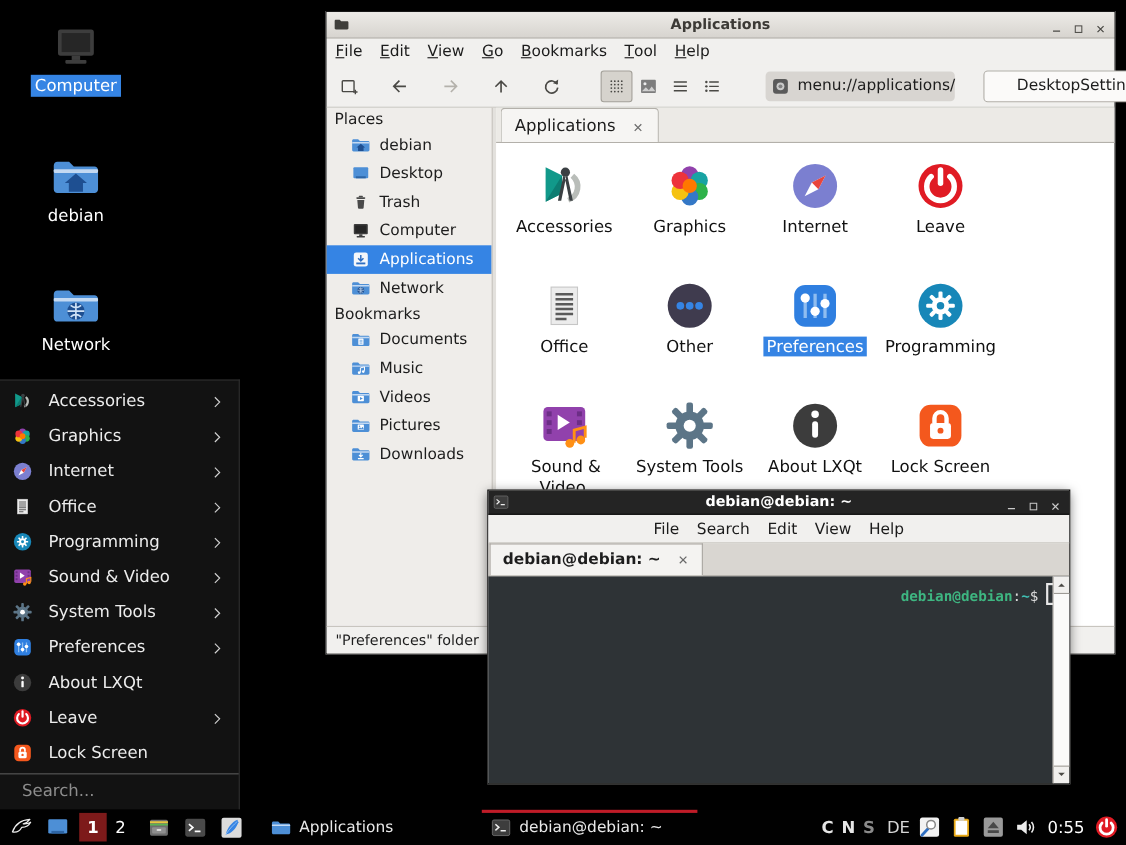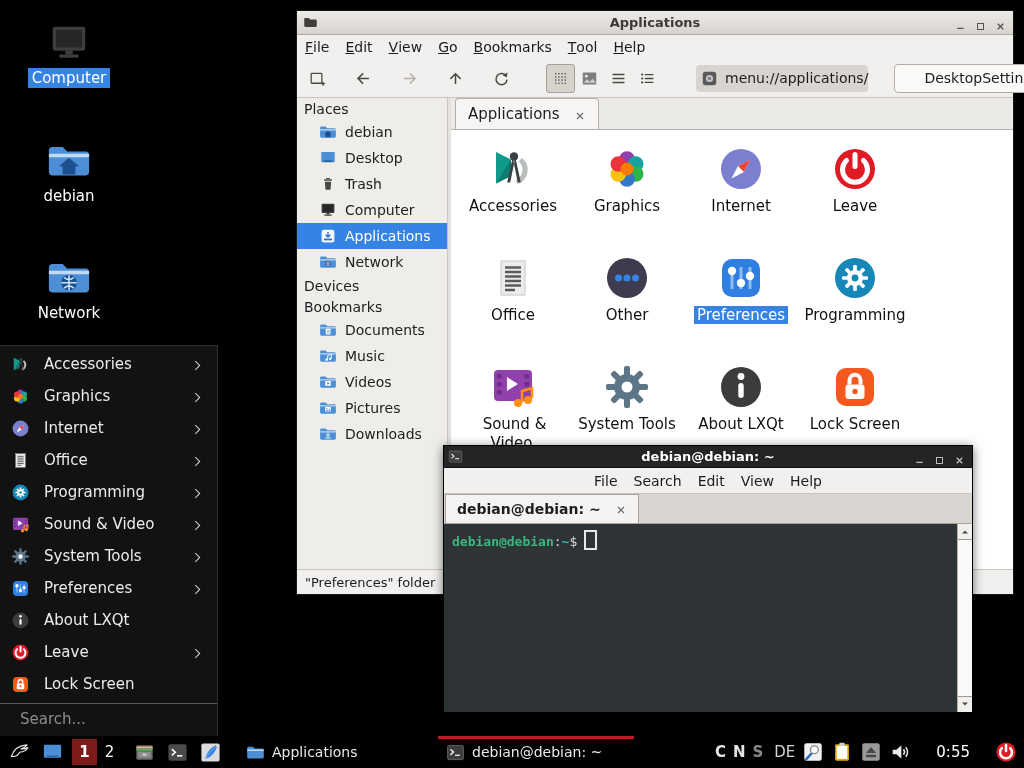--- a/index.html
+++ b/index.html
@@ -74,21 +74,21 @@
   
   #term-window{left:443px;top:445px;width:530px;height:268px;z-index:20;display:flex;flex-direction:column;border-color:#000;}
   #term-window .titlebar{height:21px;background:#242424;border-bottom:1px solid #0c0c0c;}
   #term-window .titlebar .title{color:#fff;}
   .term-win-icon{width:15px;height:15px;margin-left:4px;z-index:2;}
   #term-window .menubar{height:25px;border-bottom:1px solid #c8c5bf;justify-content:center;}
   .term-tabbar{height:29px;background:#d9d6d1;border-bottom:1px solid #a7a49e;display:flex;align-items:flex-end;flex:none;}
   .term-tab{height:28px;padding:0 11px;background:#f4f3f1;border:1px solid #a7a49e;border-bottom:none;margin-left:1px;
     display:flex;align-items:center;font-size:14px;font-weight:bold;color:#1d1d1d;}
   .term-body{flex:1;background:#2e3336;position:relative;font-family:"DejaVu Sans Mono","Liberation Mono",monospace;
-    font-size:13px;padding:6px 8px;min-height:0;}
+    font-size:13px;padding:6px 8px;min-height:0;text-align:right;}
   .t-user{color:#3eb681;font-weight:bold;}
   .t-plain{color:#dcdcdc;}
   .t-path{color:#3fbcb0;font-weight:bold;}
   .t-cursor{display:inline-block;width:9px;height:16px;border:2px solid #e8e8e8;margin-left:7px;vertical-align:-4px;}
   .term-scroll{position:absolute;top:0;right:0;bottom:0;width:14px;background:#f1f0ee;border-left:1px solid #b3b0aa;}
   .ts-arrow{position:absolute;left:1px;width:12px;height:12px;}
   .ts-up{top:2px;} .ts-down{bottom:2px;}
   .ts-thumb{position:absolute;left:0;right:0;top:15px;bottom:15px;background:#fafaf9;
     border-top:1px solid #9d9a95;border-bottom:1px solid #9d9a95;}
 
@@ -104,21 +104,21 @@
   .task-btn{position:relative;height:32px;width:200px;display:flex;align-items:center;color:#e9e9e9;
     font-size:14px;flex:none;overflow:hidden;}
   .task-btn .t-ic{width:19px;height:19px;margin:0 7px 0 10px;flex:none;}
   .task-btn .red-line{position:absolute;top:0;left:2px;right:2px;height:3px;background:#c01c28;display:none;}
   .task-btn.active .red-line{display:block;}
   .tray{margin-left:auto;display:flex;align-items:center;gap:7px;padding-right:7px;}
   .kbd-flag{font-weight:bold;font-size:15px;color:#e6e6e6;}
   .kbd-flag.dim{color:#8a8a8a;}
   .kbd-layout{font-size:15px;color:#d4d4d4;margin-left:4px;}
   .tray-ic{width:22px;height:22px;}
-  .tray-clock{font-size:15px;color:#fff;margin:0 18px;}
+  .tray-clock{font-size:15px;color:#fff;margin:0 2px;}
 </style>
 </head>
 <body>
 
 <div id="desktop">
 
   <div id="desktop-icons">
       <div class="desktop-icon" style="top: 20px;"><div class="di-glyph"><svg viewBox="0 0 48 48" width="100%" height="100%">
             <rect x="7" y="7" width="34" height="25" rx="2.5" fill="#3d3d3d"></rect>
             <rect x="10.5" y="10.5" width="27" height="18" fill="#262626"></rect>
@@ -448,21 +448,20 @@
             </div>
             <div class="side-item">
               <span class="side-icon"><svg viewBox="0 0 48 48" width="100%" height="100%">
                   <path d="M3 13c0-2 1.5-3.5 3.5-3.5h11L22 14h19.5c2 0 3.5 1.5 3.5 3.5v18c0 2-1.5 3.5-3.5 3.5h-35C4.5 39 3 37.5 3 35.5z" fill="#4d8fd6"></path>
                   <rect x="3" y="16.5" width="42" height="3.5" rx="1" fill="#c3d9f2"></rect>
                   <circle cx="24" cy="29" r="8.2" fill="#1e4f91"></circle>
                   <path d="M16 29h16M24 21v16M19 23.5c3.3 2.8 6.7 2.8 10 0M19 34.5c3.3-2.8 6.7-2.8 10 0" stroke="#cfe2f6" stroke-width="1.6" fill="none"></path>
                 </svg></span>
               <span>Network</span>
             </div>
-            <div class="side-header">Devices</div>
             <div class="side-header">Bookmarks</div>
             <div class="side-item">
               <span class="side-icon"><svg viewBox="0 0 48 48" width="100%" height="100%">
                   <path d="M3 13c0-2 1.5-3.5 3.5-3.5h11L22 14h19.5c2 0 3.5 1.5 3.5 3.5v18c0 2-1.5 3.5-3.5 3.5h-35C4.5 39 3 37.5 3 35.5z" fill="#4d8fd6"></path>
                   <rect x="3" y="16.5" width="42" height="3.5" rx="1" fill="#c3d9f2"></rect>
                   <rect x="18" y="20.5" width="12.5" height="15.5" rx="1.5" fill="#fff"></rect>
                   <path d="M21 25h7M21 28.5h7M21 32h7" stroke="#4d8fd6" stroke-width="1.6"></path>
                 </svg></span>
               <span>Documents</span>
             </div>

